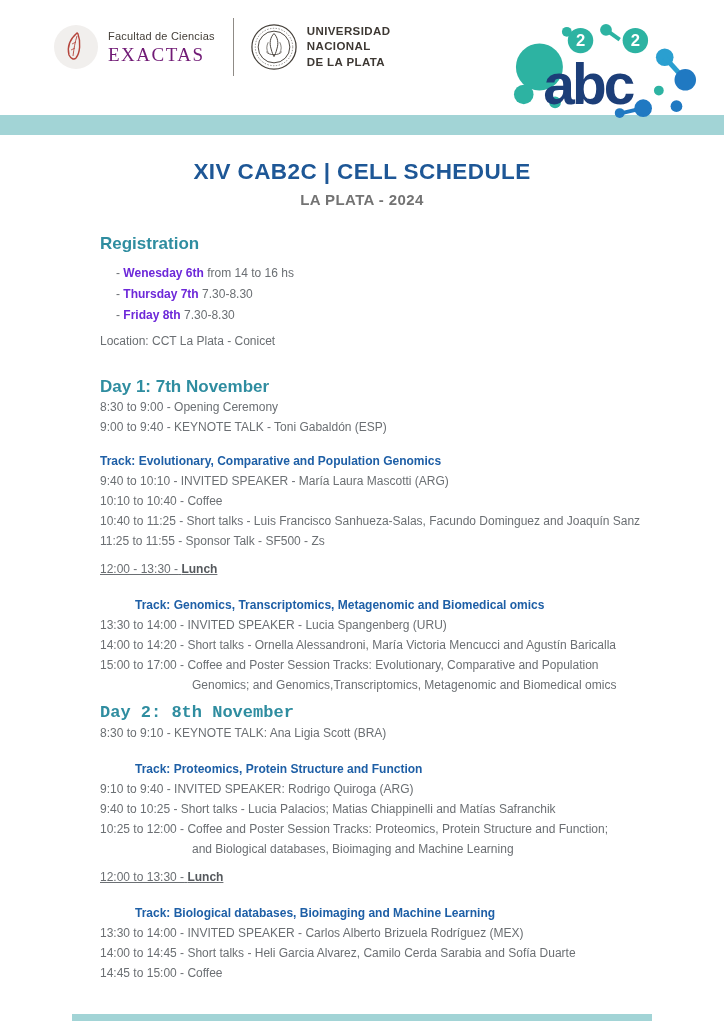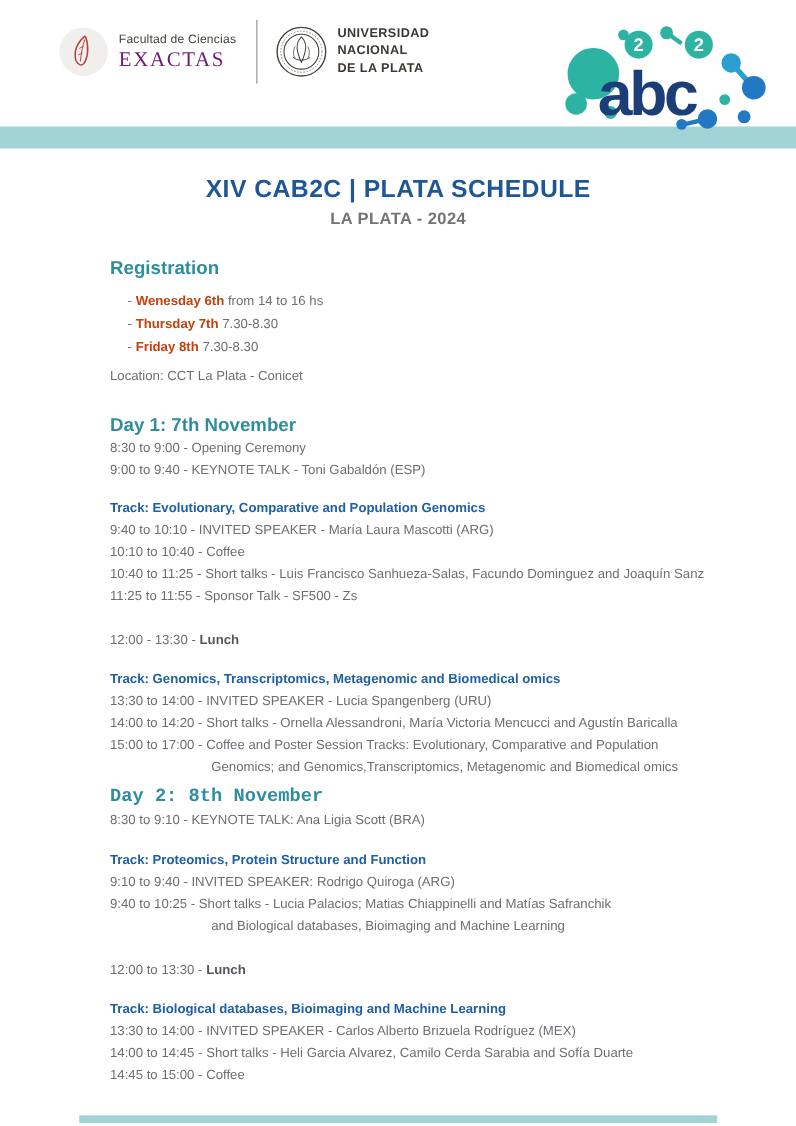--- a/index.html
+++ b/index.html
@@ -28,28 +28,28 @@
   .title{
     text-align:center;margin-top:24px;font-size:22.5px;font-weight:bold;
     color:#1e5796;letter-spacing:.4px;
   }
   .subtitle{text-align:center;margin-top:6px;font-size:15px;font-weight:bold;color:#737373;letter-spacing:.4px;}
   
   .content{margin-left:100px;width:608px;font-size:12px;color:#6b6f73;}
   .section-heading{font-size:17px;color:#2f8da0;font-weight:bold;margin-top:26px;line-height:20px;}
   .reg-items{margin-top:9px;margin-left:16px;}
   .reg-item{line-height:21px;}
-  .reg-item .day{color:#c2410c;font-weight:bold;}
+  .reg-item .day{color:#6d28d9;font-weight:bold;}
   .location{margin-top:5px;line-height:20px;}
   .block{margin-top:0;}
   .sched-line{line-height:20px;}
   .track-heading{color:#1e5fa6;font-weight:bold;line-height:20px;margin-top:14px;}
-  .lunch{margin-top:20px;line-height:20px;}
+  .lunch{margin-top:8px;line-height:20px;text-decoration:underline;}
   .lunch .lunch-label{font-weight:bold;color:#55595d;}
-  .tight{margin-top:16px;}
+  .tight{margin-top:16px;margin-left:35px;}
   .day2-h{margin-top:8px;font-family:Liberation Mono, monospace;}
   .cont{padding-left:92px;}
   .bottom-strip{position:absolute;left:72px;bottom:3px;width:580px;height:7px;background:#a2d4d6;}
 </style>
 </head>
 <body>
 
 <div class="page">
 
   <div class="header">
@@ -102,21 +102,21 @@
       <text x="32" y="88" font-size="58" font-weight="bold" fill="#1c3e78" style="font-family:'Liberation Sans',sans-serif;letter-spacing:-3px">abc</text>
       <circle cx="70" cy="23" r="13" fill="#2db3a2"></circle>
       <text x="70" y="29" font-size="17" font-weight="bold" fill="#ffffff" text-anchor="middle" style="font-family:'Liberation Sans',sans-serif">2</text>
       <circle cx="126" cy="23" r="13" fill="#2db3a2"></circle>
       <text x="126" y="29" font-size="17" font-weight="bold" fill="#ffffff" text-anchor="middle" style="font-family:'Liberation Sans',sans-serif">2</text>
     </svg>
   </div>
 
   <div class="band"></div>
 
-  <div class="title">XIV CAB2C |  PLATA SCHEDULE</div>
+  <div class="title">XIV CAB2C |  CELL SCHEDULE</div>
   <div class="subtitle">LA PLATA - 2024</div>
 
   <div class="content">
 
     <div class="section-heading">Registration</div>
     <div class="reg-items">
       <div class="reg-item">
         <span>-</span>
         <span class="day">Wenesday 6th</span>
         <span>from 14 to 16 hs</span>
@@ -163,20 +163,21 @@
 
     <div class="section-heading day2-h">Day 2: 8th November</div>
     <div class="block">
       <div class="sched-line">8:30 to 9:10 - KEYNOTE TALK: Ana Ligia Scott (BRA)</div>
     </div>
 
     <div class="track-heading tight">Track: Proteomics, Protein Structure and Function</div>
     <div>
       <div class="sched-line">9:10 to  9:40 - INVITED SPEAKER: Rodrigo Quiroga (ARG)</div>
       <div class="sched-line">9:40 to 10:25 - Short talks - Lucia Palacios; Matias Chiappinelli and Matías Safranchik</div>
+      <div class="sched-line">10:25 to 12:00 - Coffee and Poster Session Tracks: Proteomics, Protein Structure and Function;</div>
       <div class="sched-line cont">and Biological databases, Bioimaging and Machine Learning</div>
     </div>
 
     <div class="lunch">
       <span>12:00 to 13:30 -</span>
       <span class="lunch-label">Lunch</span>
     </div>
 
     <div class="track-heading tight">Track: Biological databases, Bioimaging and Machine Learning</div>
     <div>

